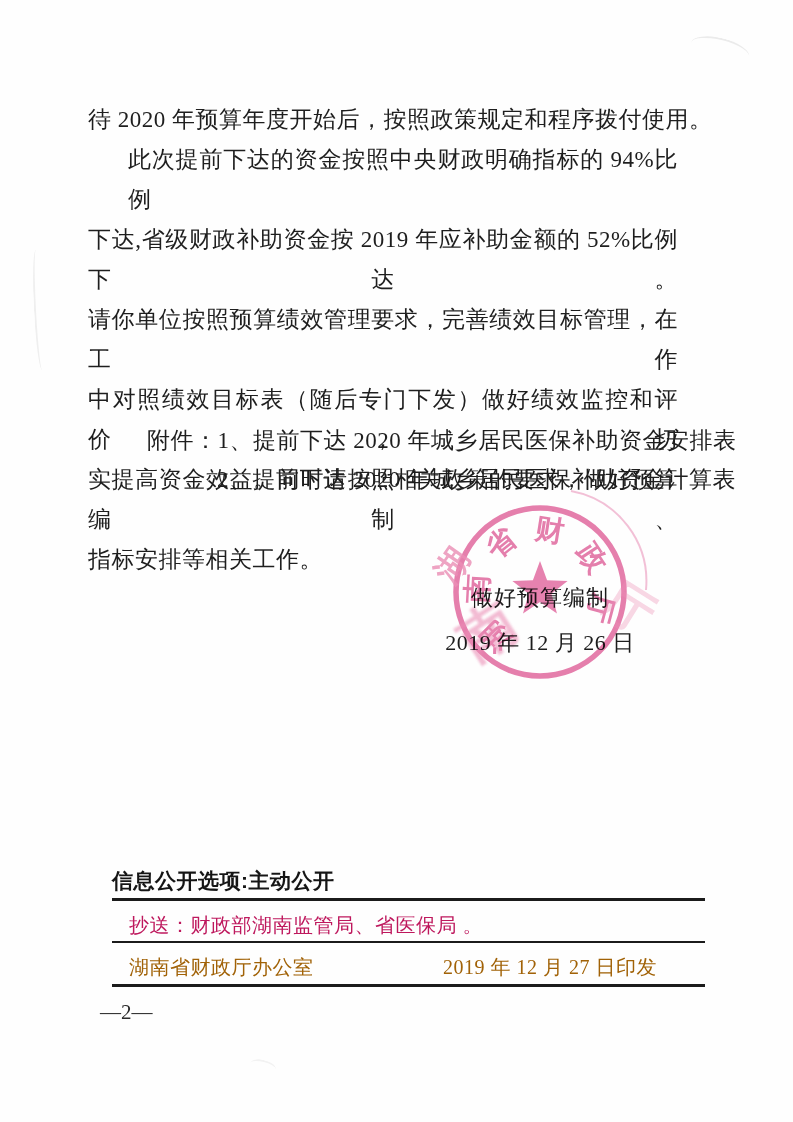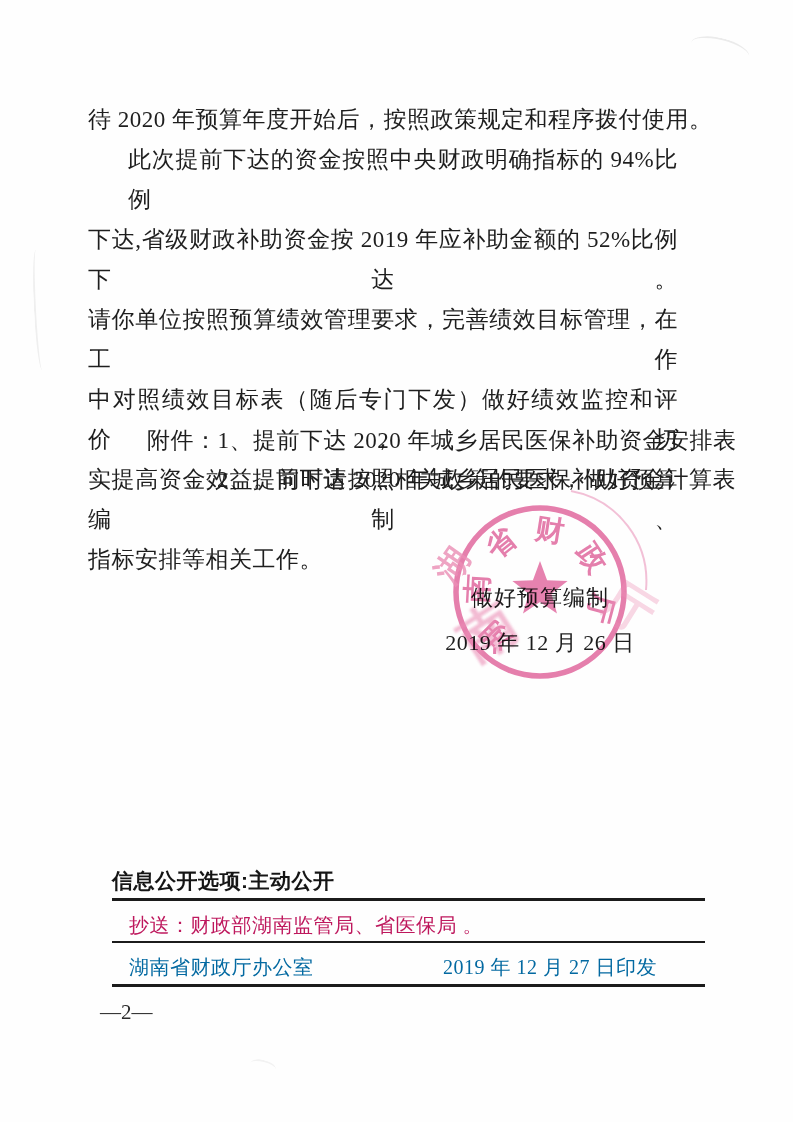--- a/index.html
+++ b/index.html
@@ -49,21 +49,21 @@
   .rule{background:#1b1b1b;width:100%;}
   .rule-thick{height:3px;margin-top:4px;}
   .rule-thin{height:2px;margin-top:3px;}
   .cc-line{
     font-size:20px;line-height:26px;letter-spacing:0.5px;
     padding:11px 0 0 17px;color:#be185d;
   }
   .issuer-row{
     display:flex;justify-content:space-between;align-items:flex-end;
     font-size:20px;line-height:26px;letter-spacing:0.5px;
-    padding:11px 48px 0 17px;color:#0369a1;
+    padding:11px 48px 0 17px;color:#a16207;
   }
   .page-number{
     position:absolute;left:100px;top:1000px;
     font-size:21px;letter-spacing:0;color:#2a2a2a;
   }
   
   .scan-mark{position:absolute;border-top:2px solid #dcdcdc;border-radius:50%;opacity:0.55;transform:rotate(14deg);}
   .mark-a{left:690px;top:38px;width:60px;height:22px;}
   .mark-b{left:34px;top:250px;width:8px;height:120px;border-top:none;border-left:2px solid #e3e3e3;transform:rotate(-3deg);}
   .mark-c{left:250px;top:1060px;width:26px;height:10px;opacity:0.35;}

